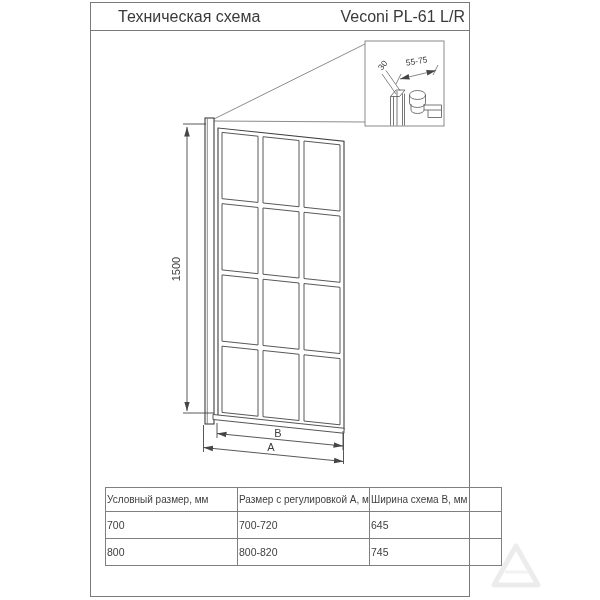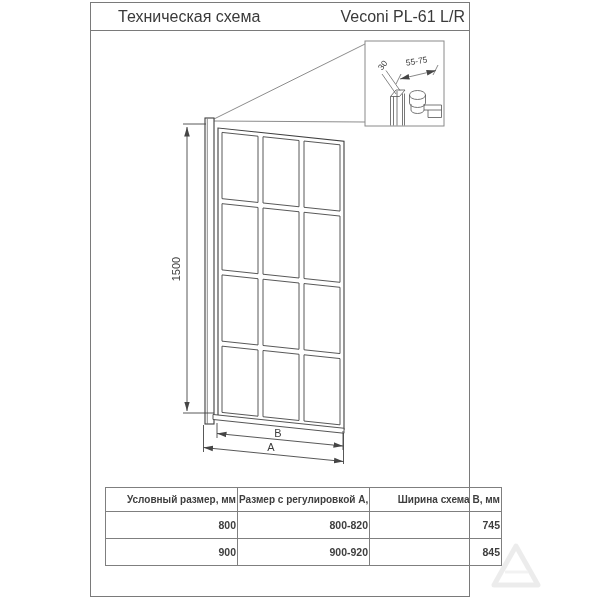--- a/index.html
+++ b/index.html
@@ -19,22 +19,22 @@
     position:absolute;left:27px;top:5px;font-size:16px;color:#3a3a3a;white-space:nowrap;
   }
   .doc-model{
     position:absolute;right:4px;top:5px;font-size:16px;color:#3a3a3a;white-space:nowrap;
   }
   table.size-table{
     position:absolute;left:105px;top:487px;width:397px;
     border-collapse:collapse;table-layout:fixed;
   }
   table.size-table th, table.size-table td{
-    border:1px solid #7f7f7f;text-align:right;vertical-align:middle;
-    font-weight:bold;color:#3e3e3e;white-space:nowrap;overflow:hidden;
+    border:1px solid #7f7f7f;text-align:left;vertical-align:middle;
+    font-weight:normal;color:#3e3e3e;white-space:nowrap;overflow:hidden;
   }
   table.size-table th{height:21px;font-size:10px;}
   table.size-table td{height:24px;font-size:10.5px;}
   svg.draw{position:absolute;left:0;top:0;pointer-events:none;}
   .dim-text{font-family:"Liberation Sans",sans-serif;fill:#3e3e3e;}
 </style>
 </head>
 <body>
 
 <div id="stage">
@@ -49,28 +49,28 @@
   <table class="size-table">
     <thead>
       <tr>
         <th>Условный размер, мм</th>
         <th>Размер с регулировкой А, мм</th>
         <th>Ширина схема В, мм</th>
       </tr>
     </thead>
     <tbody>
       <tr>
+        <td>700</td>
+        <td>700-720</td>
+        <td>645</td>
+      </tr>
+      <tr>
         <td>800</td>
         <td>800-820</td>
         <td>745</td>
-      </tr>
-      <tr>
-        <td>900</td>
-        <td>900-920</td>
-        <td>845</td>
       </tr>
     </tbody>
   </table>
 
   <svg class="draw" width="600" height="600" viewBox="0 0 600 600">
     <defs>
       <marker id="arr" viewBox="0 0 10 8" markerWidth="10" markerHeight="8" refX="9.5" refY="4" orient="auto-start-reverse" markerUnits="userSpaceOnUse">
         <path d="M9.5,4 L0,1.2 L0,6.8 Z" fill="#454545"></path>
       </marker>
     </defs>

